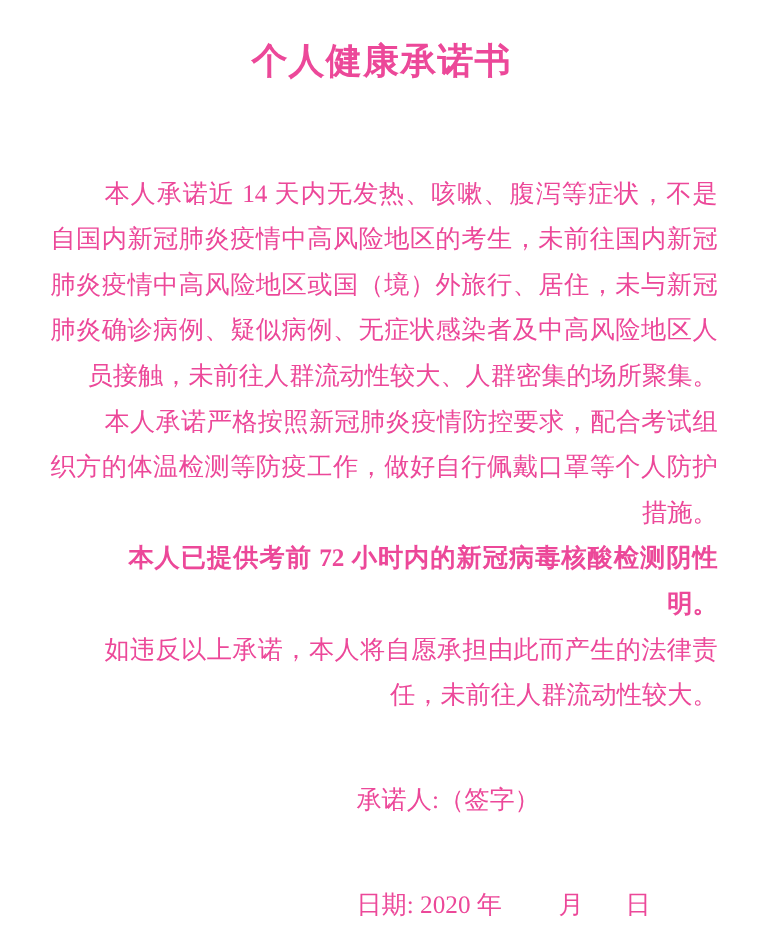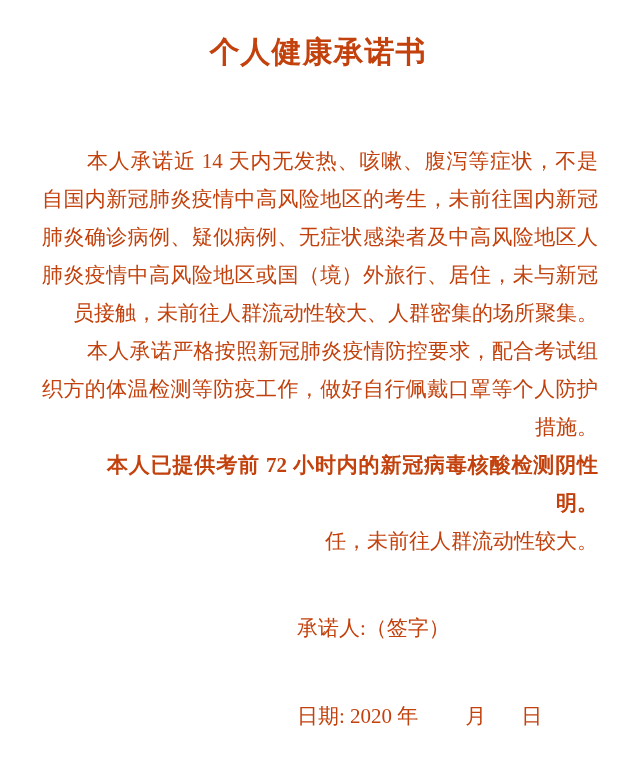--- a/index.html
+++ b/index.html
@@ -1,21 +1,21 @@
 <!DOCTYPE html>
 <html><head>
 <meta charset="utf-8">
 <style>
   html, body { margin: 0; padding: 0; background: #ffffff; }
   .page {
     position: relative;
     width: 636px;
     height: 780px;
     background: #ffffff;
-    color: #c2410c;
+    color: #ec4899;
     font-family: "Liberation Serif", "DejaVu Serif", serif;
     overflow: hidden;
   }
   .title {
     margin: 34px 0 0 0;
     text-align: center;
     font-size: 30px;
     font-weight: 700;
     line-height: 36px;
     letter-spacing: 1px;
@@ -50,37 +50,38 @@
 
 <div class="page">
 
   <div class="title">个人健康承诺书</div>
 
   <div class="content">
 
     <div>
       <div class="line jfull indent">本人承诺近 14 天内无发热、咳嗽、腹泻等症状，不是来</div>
       <div class="line jfull">自国内新冠肺炎疫情中高风险地区的考生，未前往国内新冠</div>
+      <div class="line jfull">肺炎疫情中高风险地区或国（境）外旅行、居住，未与新冠</div>
       <div class="line jfull">肺炎确诊病例、疑似病例、无症状感染者及中高风险地区人</div>
-      <div class="line jfull">肺炎疫情中高风险地区或国（境）外旅行、居住，未与新冠</div>
       <div class="line">员接触，未前往人群流动性较大、人群密集的场所聚集。</div>
     </div>
 
     <div>
       <div class="line jfull indent">本人承诺严格按照新冠肺炎疫情防控要求，配合考试组</div>
       <div class="line jfull">织方的体温检测等防疫工作，做好自行佩戴口罩等个人防护</div>
       <div class="line">措施。</div>
     </div>
 
     <div class="bold">
       <div class="line jfull indent">本人已提供考前 72 小时内的新冠病毒核酸检测阴性证</div>
       <div class="line">明。</div>
     </div>
 
     <div>
+      <div class="line jfull indent">如违反以上承诺，本人将自愿承担由此而产生的法律责</div>
       <div class="line">任，未前往人群流动性较大。</div>
     </div>
 
   </div>
 
   <div class="sig-block">
     <div class="sig-line">承诺人:（签字）</div>
     <div class="sig-line">
       <span>日期: 2020 年</span><span class="gap-month">月</span><span class="gap-day">日</span>
     </div>

